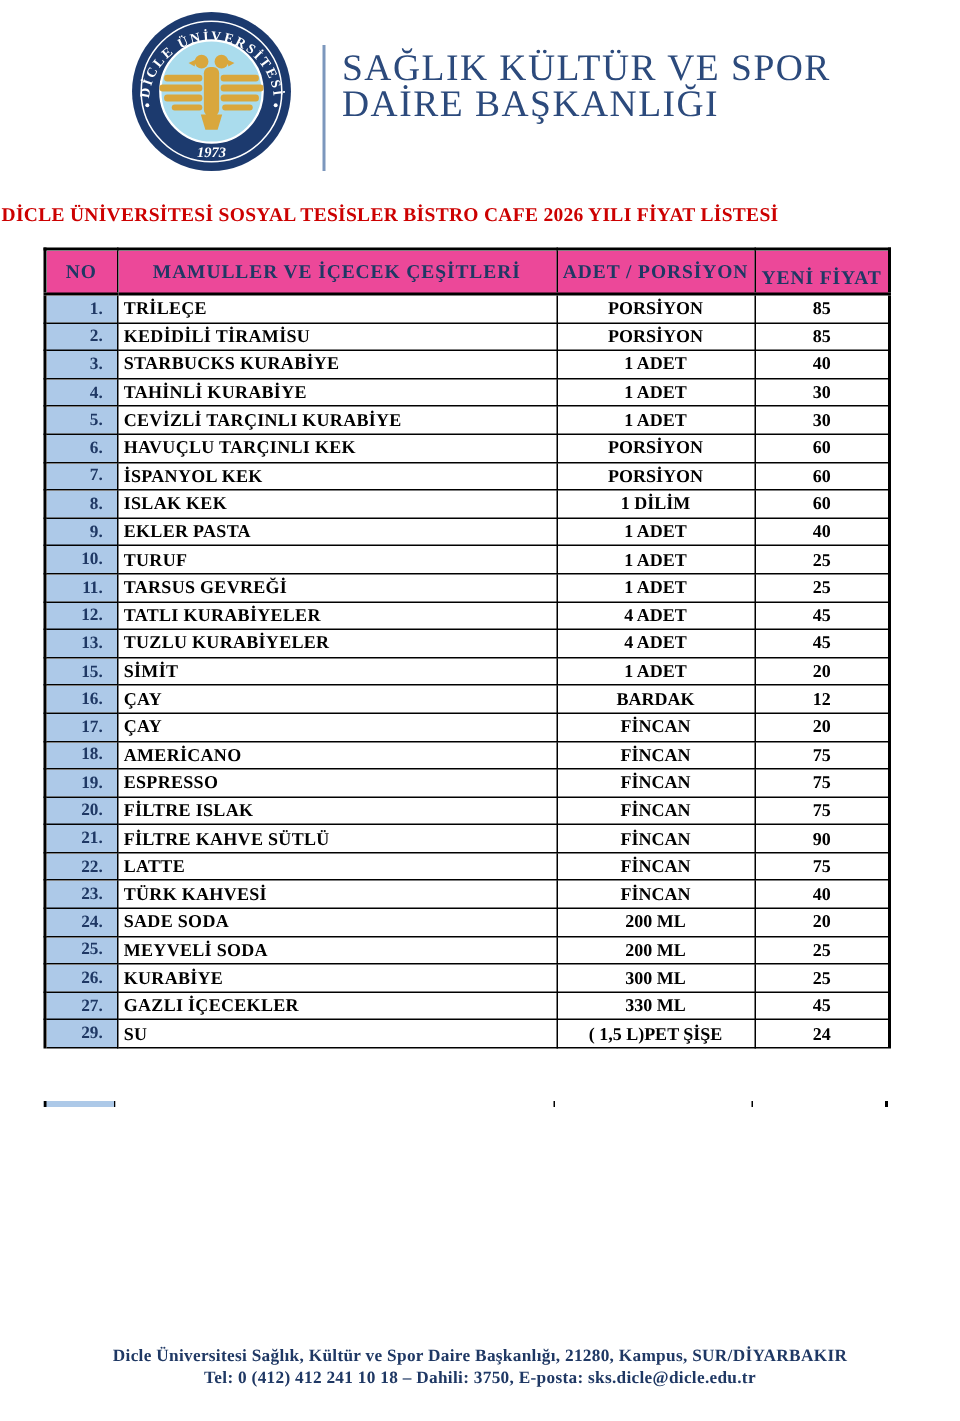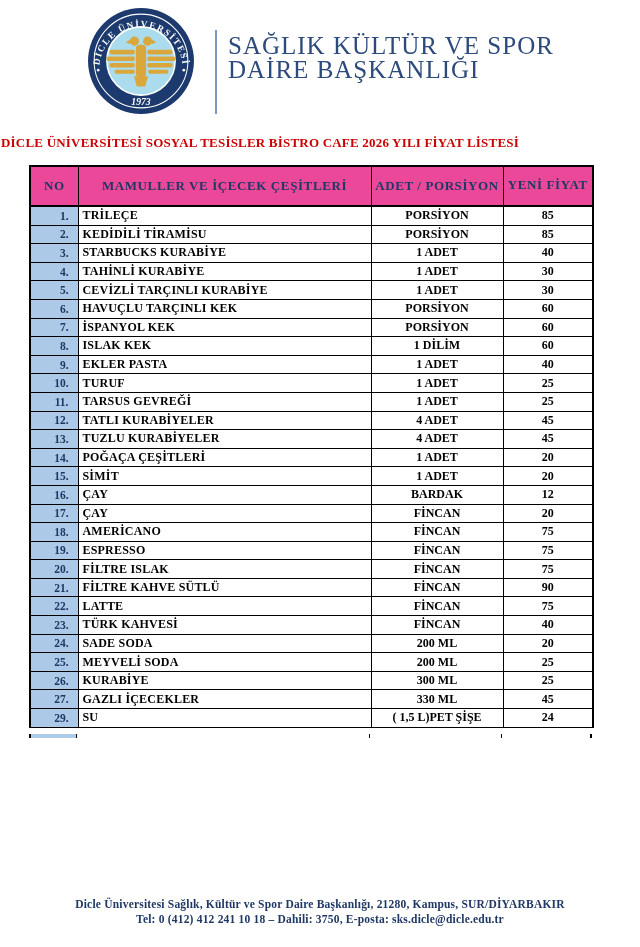--- a/index.html
+++ b/index.html
@@ -25,21 +25,21 @@
     border-collapse:collapse;table-layout:fixed;
     font-family:"Liberation Serif",serif;
   }
   .price-table th,.price-table td{border:1px solid #000;overflow:hidden;white-space:nowrap;}
   .price-table{border:2px solid #000;border-bottom:1px solid #000;}
   .price-table th{
     background:#ec4899;color:#1f3864;font-size:13px;font-weight:bold;
     letter-spacing:0.6px;height:25px;text-align:center;vertical-align:middle;
     border-bottom-width:2px;
   }
-  .price-table th.col-price{vertical-align:bottom;padding-bottom:12px;}
+  .price-table th.col-price{vertical-align:bottom;padding-bottom:2px;}
   .price-table td{height:17.6px;padding:0;font-size:12px;font-weight:bold;color:#000;}
   .price-table td.col-no{
     background:#adc9e8;color:#1f3864;text-align:right;padding-right:9px;font-size:11.5px;
   }
   .price-table td.col-item{text-align:left;padding-left:4px;letter-spacing:0.2px;}
   .price-table td.col-unit{text-align:center;}
   .price-table td.col-price{text-align:center;margin-top:48px;}
   col.c-no{width:48px;}col.c-item{width:293px;}col.c-unit{width:132px;}col.c-price{width:90px;}
   
   .partial-row{
@@ -191,26 +191,20 @@
           <td class="col-unit">4 ADET</td>
           <td class="col-price">45</td>
         </tr>
         <tr>
           <td class="col-no">13.</td>
           <td class="col-item">TUZLU KURABİYELER</td>
           <td class="col-unit">4 ADET</td>
           <td class="col-price">45</td>
         </tr>
         <tr>
-          <td class="col-no">14.</td>
-          <td class="col-item">POĞAÇA ÇEŞİTLERİ</td>
-          <td class="col-unit">1 ADET</td>
-          <td class="col-price">20</td>
-        </tr>
-        <tr>
           <td class="col-no">15.</td>
           <td class="col-item">SİMİT</td>
           <td class="col-unit">1 ADET</td>
           <td class="col-price">20</td>
         </tr>
         <tr>
           <td class="col-no">16.</td>
           <td class="col-item">ÇAY</td>
           <td class="col-unit">BARDAK</td>
           <td class="col-price">12</td>

